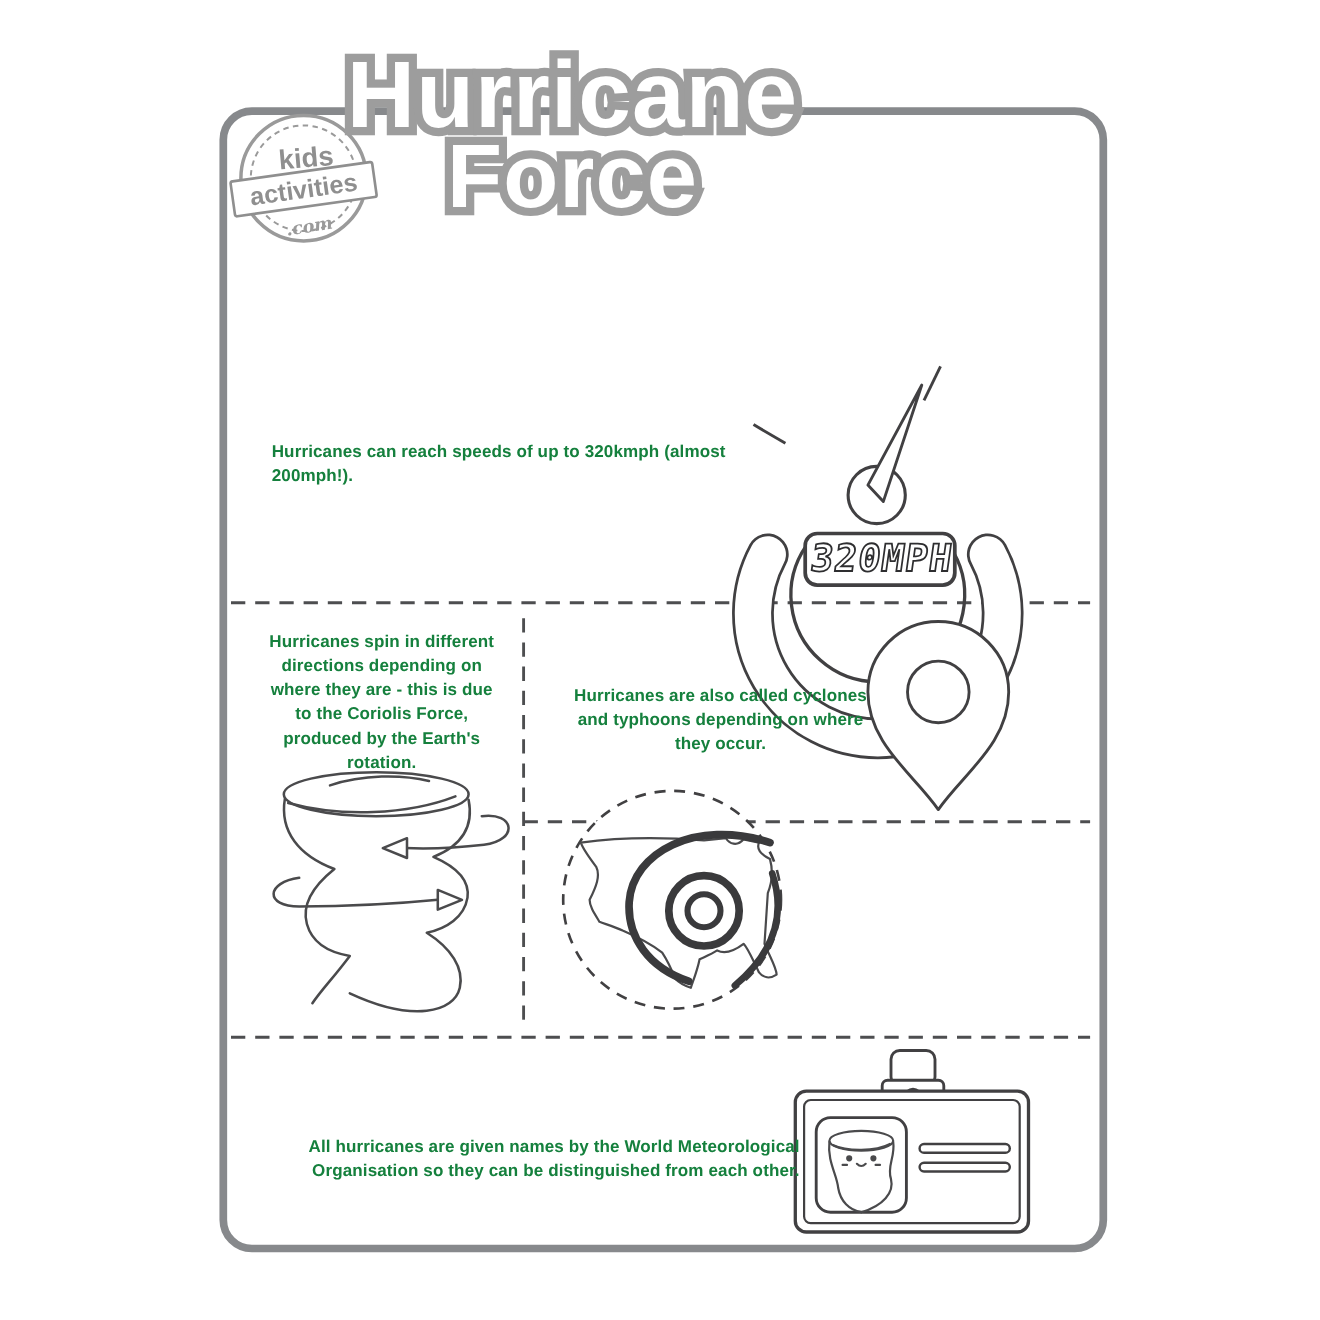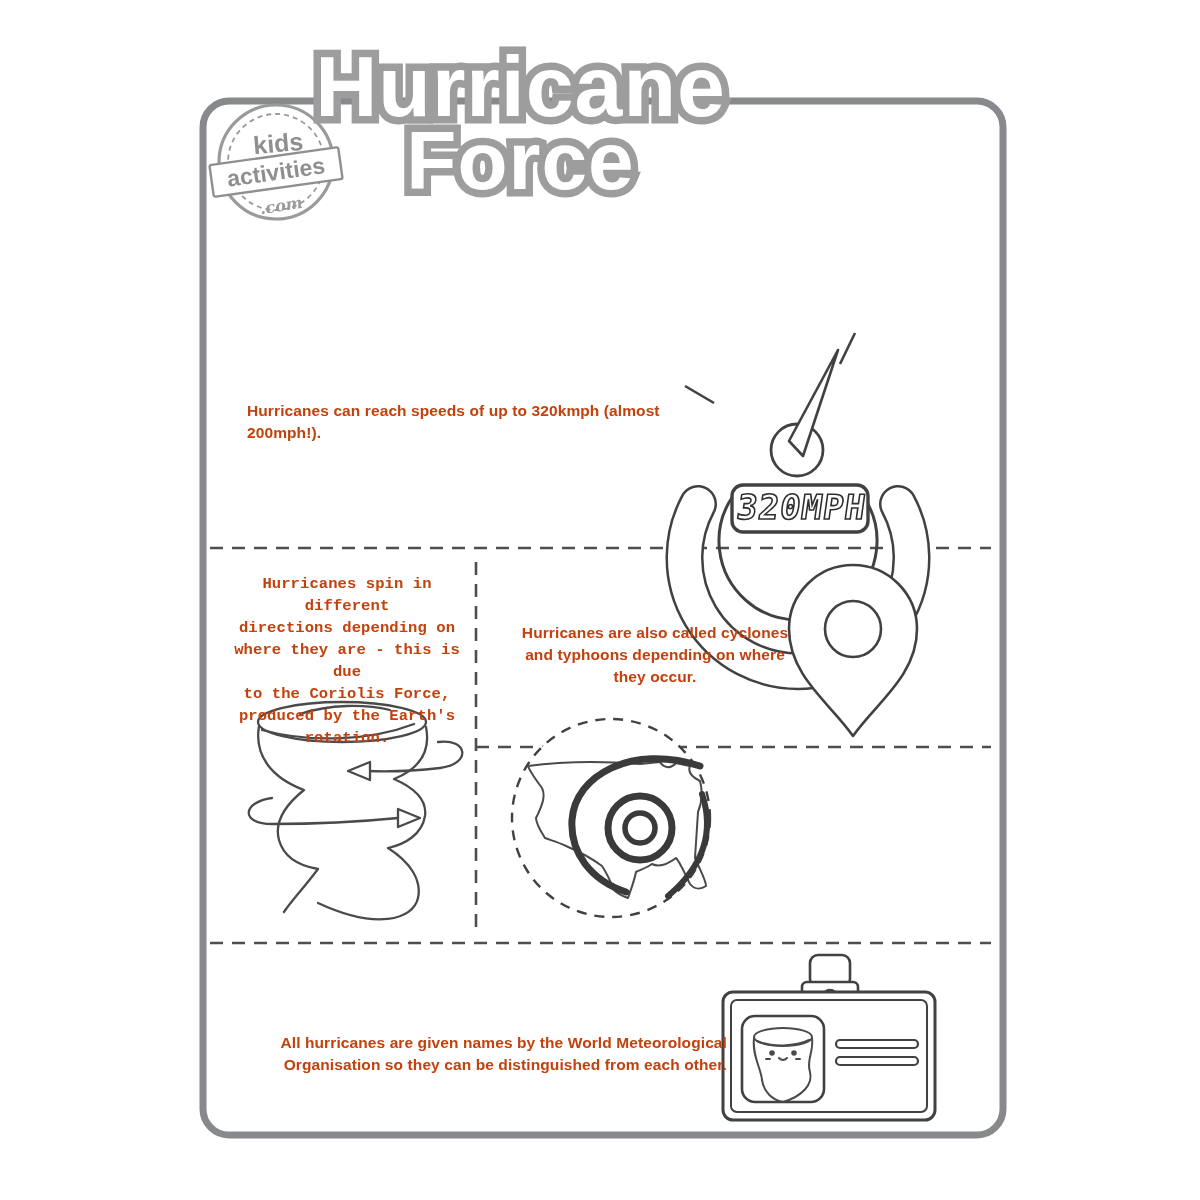--- a/index.html
+++ b/index.html
@@ -6,24 +6,24 @@
   .canvas{position:relative;width:1200px;height:1200px;background:#ffffff;overflow:hidden;
           font-family:"Liberation Sans", sans-serif;}
   svg{position:absolute;left:0;top:0;z-index:1;}
   .title{position:absolute;top:44px;left:0;width:1041px;text-align:center;z-index:3;
          color:#ffffff;font-weight:bold;
          -webkit-text-stroke:15px #9d9d9d;paint-order:stroke fill;letter-spacing:1px;}
   .title .t1{font-size:86px;line-height:0.98;}
   .title .t2{font-size:82px;line-height:0.80;}
   .subtitle{position:absolute;top:246px;left:300px;width:600px;text-align:center;z-index:2;
             color:#4b4c4e;font-weight:bold;font-size:18px;letter-spacing:.2px;}
-  .fact{position:absolute;z-index:2;color:#c2410c;font-weight:bold;font-size:15.5px;
+  .fact{position:absolute;z-index:2;color:#15803d;font-weight:bold;font-size:15.5px;
         line-height:1.42;white-space:pre-line;letter-spacing:.1px;}
   .f1{left:247px;top:400px;width:440px;text-align:left;}
-  .f2{left:228px;top:573px;width:238px;text-align:center;font-family:Liberation Mono, monospace;}
+  .f2{left:228px;top:573px;width:238px;text-align:center;}
   .f3{left:505px;top:622px;width:300px;text-align:center;}
   .f4{left:735px;top:774px;width:233px;text-align:right;}
   .f5{left:247px;top:1032px;width:480px;text-align:right;}
 </style>
 </head>
 <body>
 
 <div class="canvas">
 
   <svg width="1200" height="1200" viewBox="0 0 1200 1200">

